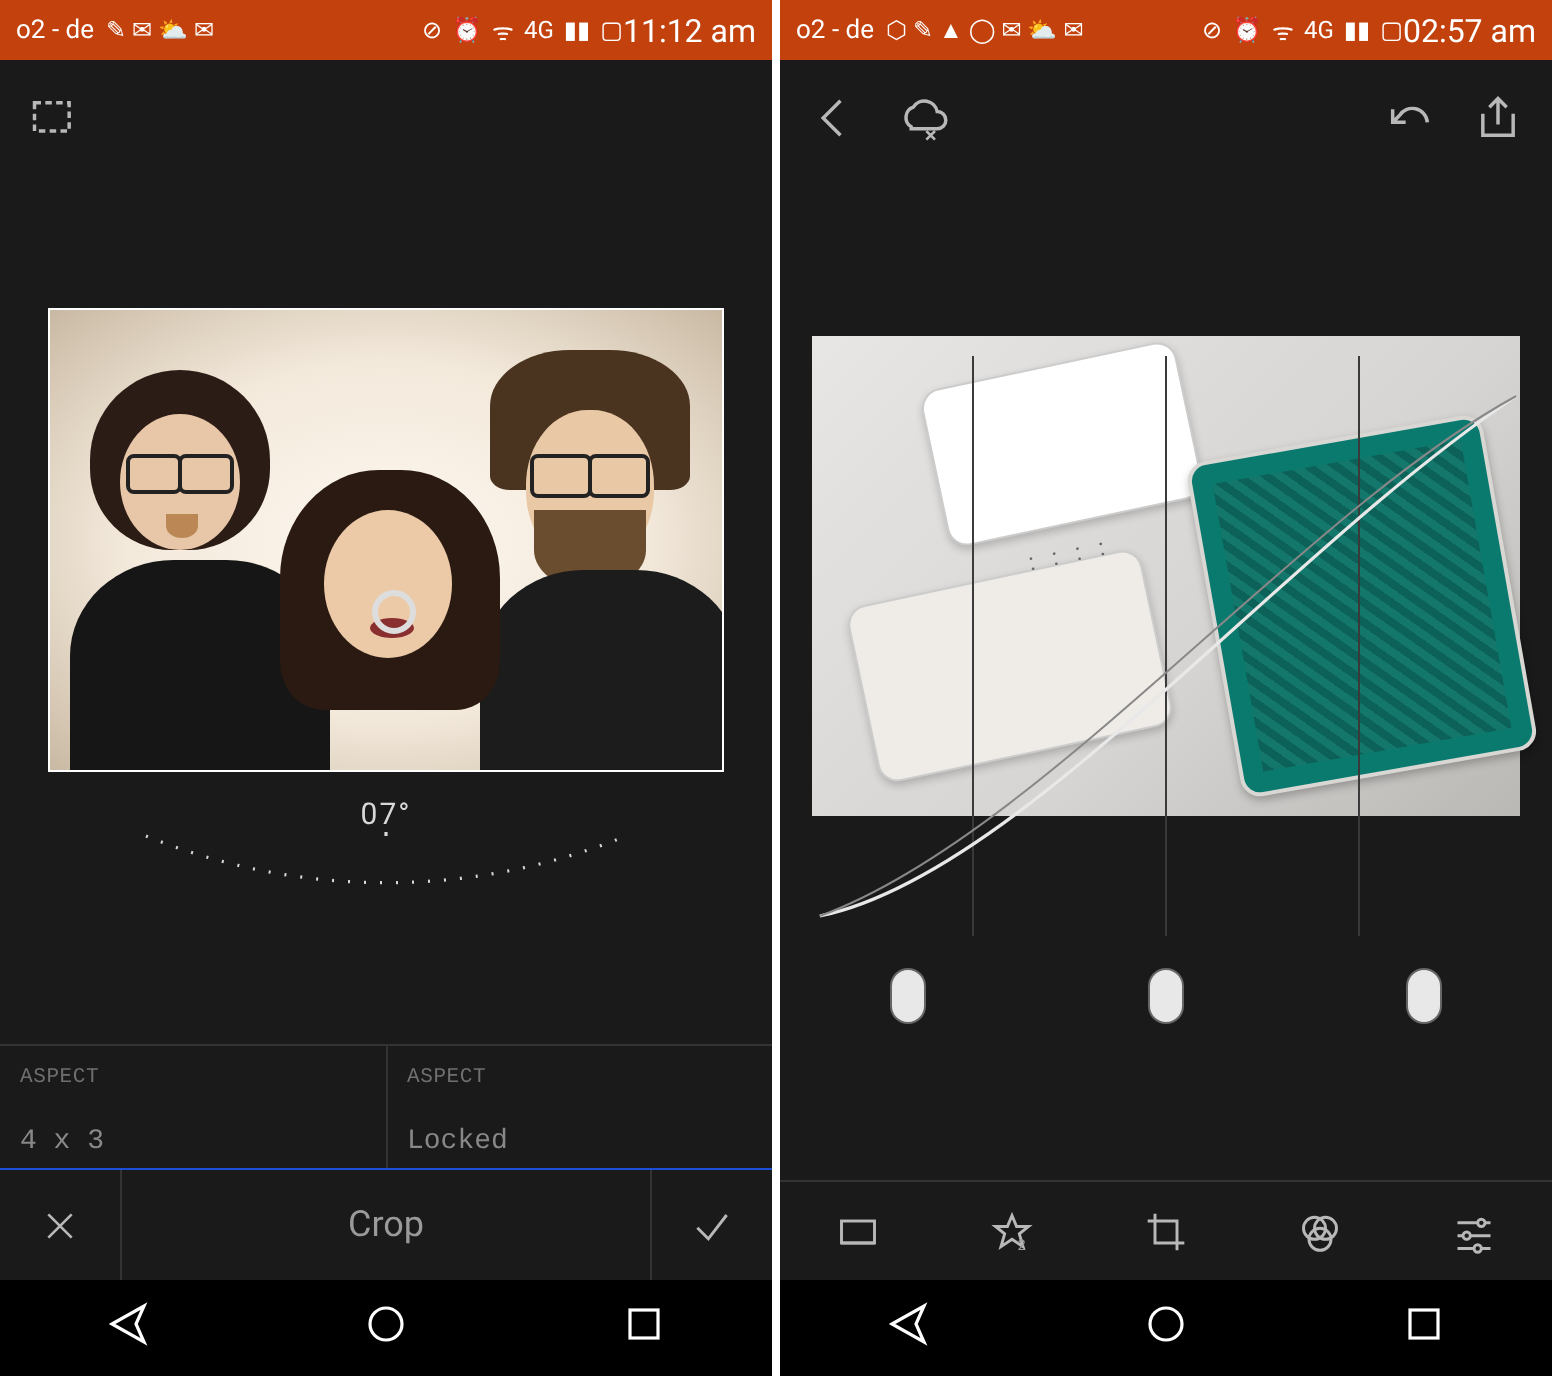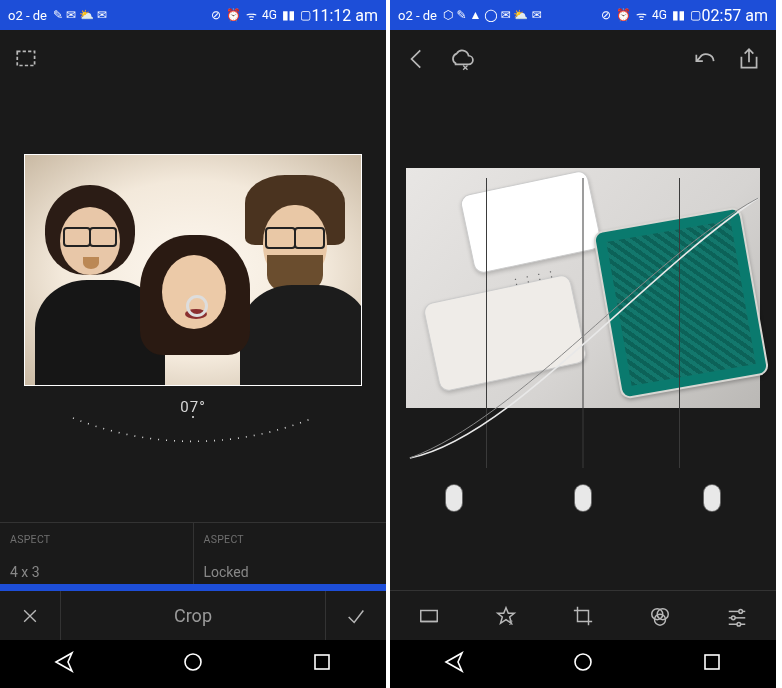--- a/index.html
+++ b/index.html
@@ -18,21 +18,21 @@
     background: #1a1a1a;
     display: flex;
     flex-direction: column;
   }
   .phone.left { border-right: 2px solid #fff; }
   .phone.right { border-left: 2px solid #fff; }
 
   
   .status {
     height: 30px;
-    background: #1d4ed8;
+    background: #c2410c;
     color: #fff;
     display: flex;
     align-items: center;
     padding: 0 8px;
     font-size: 13px;
   }
   .status .carrier { flex: 0 0 auto; }
   .status .s-icons { margin-left: 6px; display: flex; gap: 4px; font-size: 12px;}
   .status .spacer { flex: 1; }
   .status .right-icons { display: flex; gap: 5px; align-items: center; font-size: 12px;}
@@ -109,28 +109,28 @@
   .angle-dial svg { width:260px; height:34px; stroke:#d8d8d8; }
 
   
   .opts {
     height: 62px;
     border-top: 1px solid #333;
     display:flex;
     color:#6f6f6f;
     font-size: 12px;
   }
-  .opts .opt { flex:1; border-right:1px solid #333; padding:10px 26px 0 10px; }
+  .opts .opt { flex:1; border-right:1px solid #333; padding:10px 26px 0 10px;font-family:Liberation Mono, monospace; }
   .opts .opt:last-child { border-right:none; }
   .opts .lab { font-size:10.5px; letter-spacing:0.3px; }
   .opts .val { font-size:14px; margin-top:18px; color:#888; }
 
   .actionbar {
     height: 56px;
-    border-top: 7px solid #1d4ed8;
+    border-top: 1px solid #1d4ed8;
     display:flex;
     align-items:center;
     color:#9a9a9a;
     font-size:18px;
   }
   .actionbar .sep { width:1px; height:100%; background:#333; }
   .actionbar .slot { flex:0 0 60px; display:flex; align-items:center; justify-content:center; }
   .actionbar .mid { flex:1; text-align:center; }
 
   

